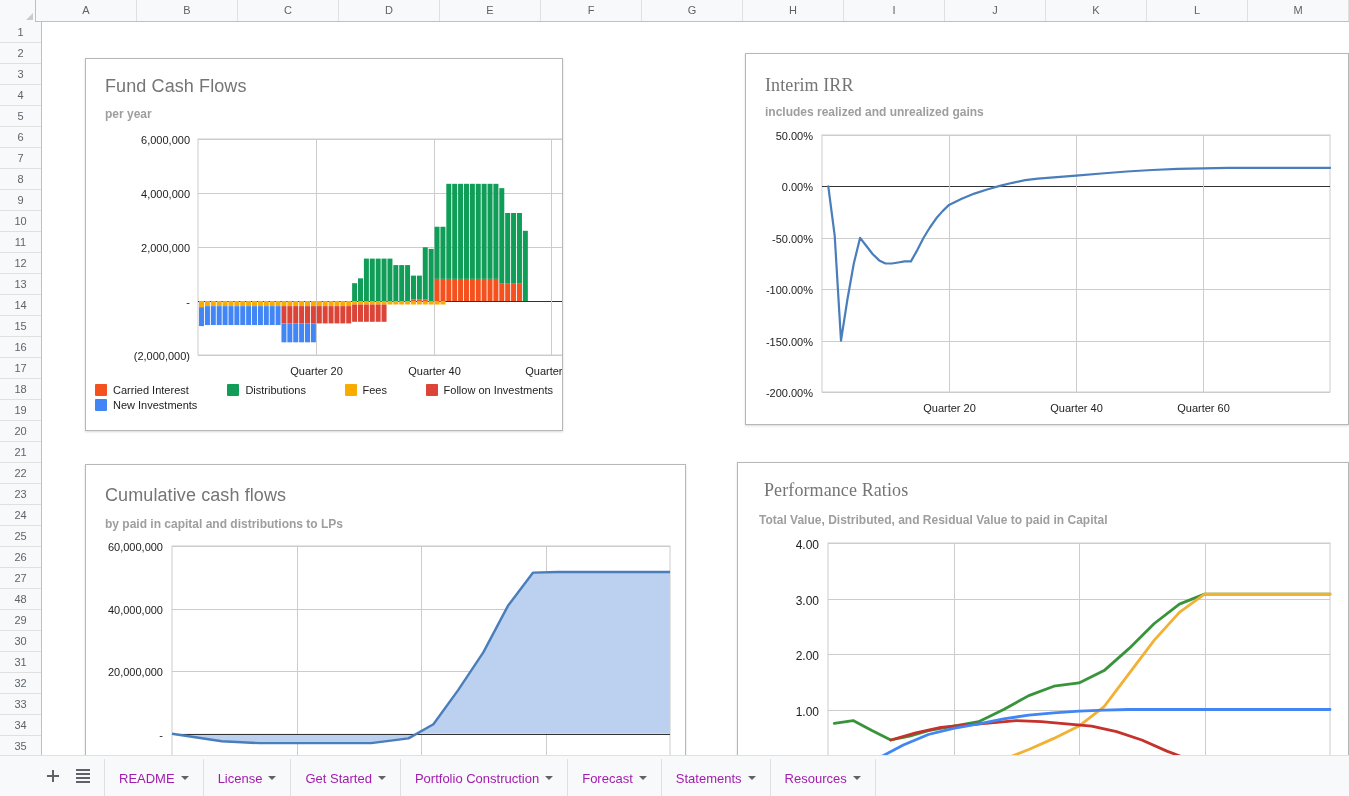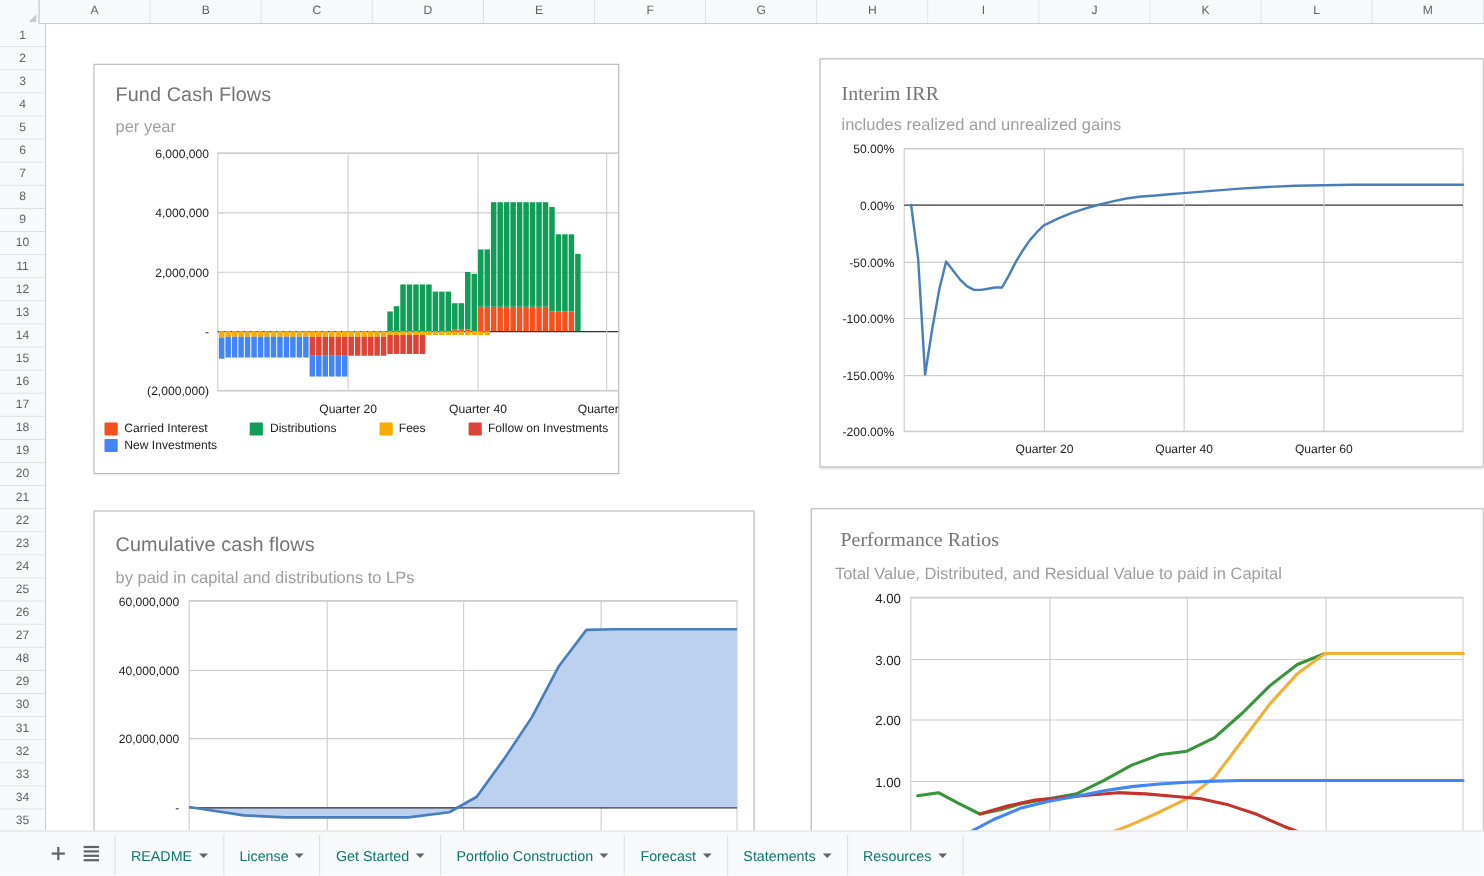--- a/index.html
+++ b/index.html
@@ -59,21 +59,21 @@
     background: #ffffff;
     border: 1px solid #b7b7b7;
     box-shadow: 0 1px 2px rgba(60,64,67,0.20);
     overflow: hidden;
   }
   .card-title {
     font-size: 18px; color: #757575; font-weight: 400;
     letter-spacing: 0.1px;
   }
   .card-sub {
-    font-size: 15px; color: #9e9e9e; font-weight: 400;
+    font-size: 12px; color: #9e9e9e; font-weight: 700;
     margin-top: 4px;
   }
   .chart-body { position: relative; }
 
   
   .legend { position: absolute; width: 100%; text-align: center; }
   .legend-row { display: flex; justify-content: space-between; align-items: center; flex-wrap: nowrap; }
   .legend-item { display: inline-flex; align-items: center; margin: 0 9px; }
   .legend-swatch { width: 12px; height: 12px; border-radius: 1px; margin-right: 6px; display: inline-block; }
   .legend-text { font-size: 11px; color: #222; }
@@ -86,21 +86,21 @@
   }
   .sheetbar-btns { display: flex; align-items: center; padding: 0 6px 0 38px; }
   .icon-btn {
     width: 30px; height: 30px; border-radius: 50%;
     display: flex; align-items: center; justify-content: center;
     color: #5f6368; cursor: pointer;
   }
   .tabs { display: flex; align-items: stretch; }
   .tab {
     display: flex; align-items: center; gap: 6px;
-    padding: 0 14px; font-size: 13px; color: #0f766e;
+    padding: 0 14px; font-size: 13px; color: #a21caf;
     border-right: 1px solid #e0e0e0;
     cursor: pointer; white-space: nowrap;
     position: relative; top: 3px; height: 38px;
   }
   .tab:first-child { border-left: 1px solid #e0e0e0; }
   .tab.active {
     background: #ffffff; color: #188038; font-weight: bold;
     border-top: 1px solid #e0e0e0;
     border-left: 1px solid #e0e0e0;
     border-right: 1px solid #e0e0e0;

